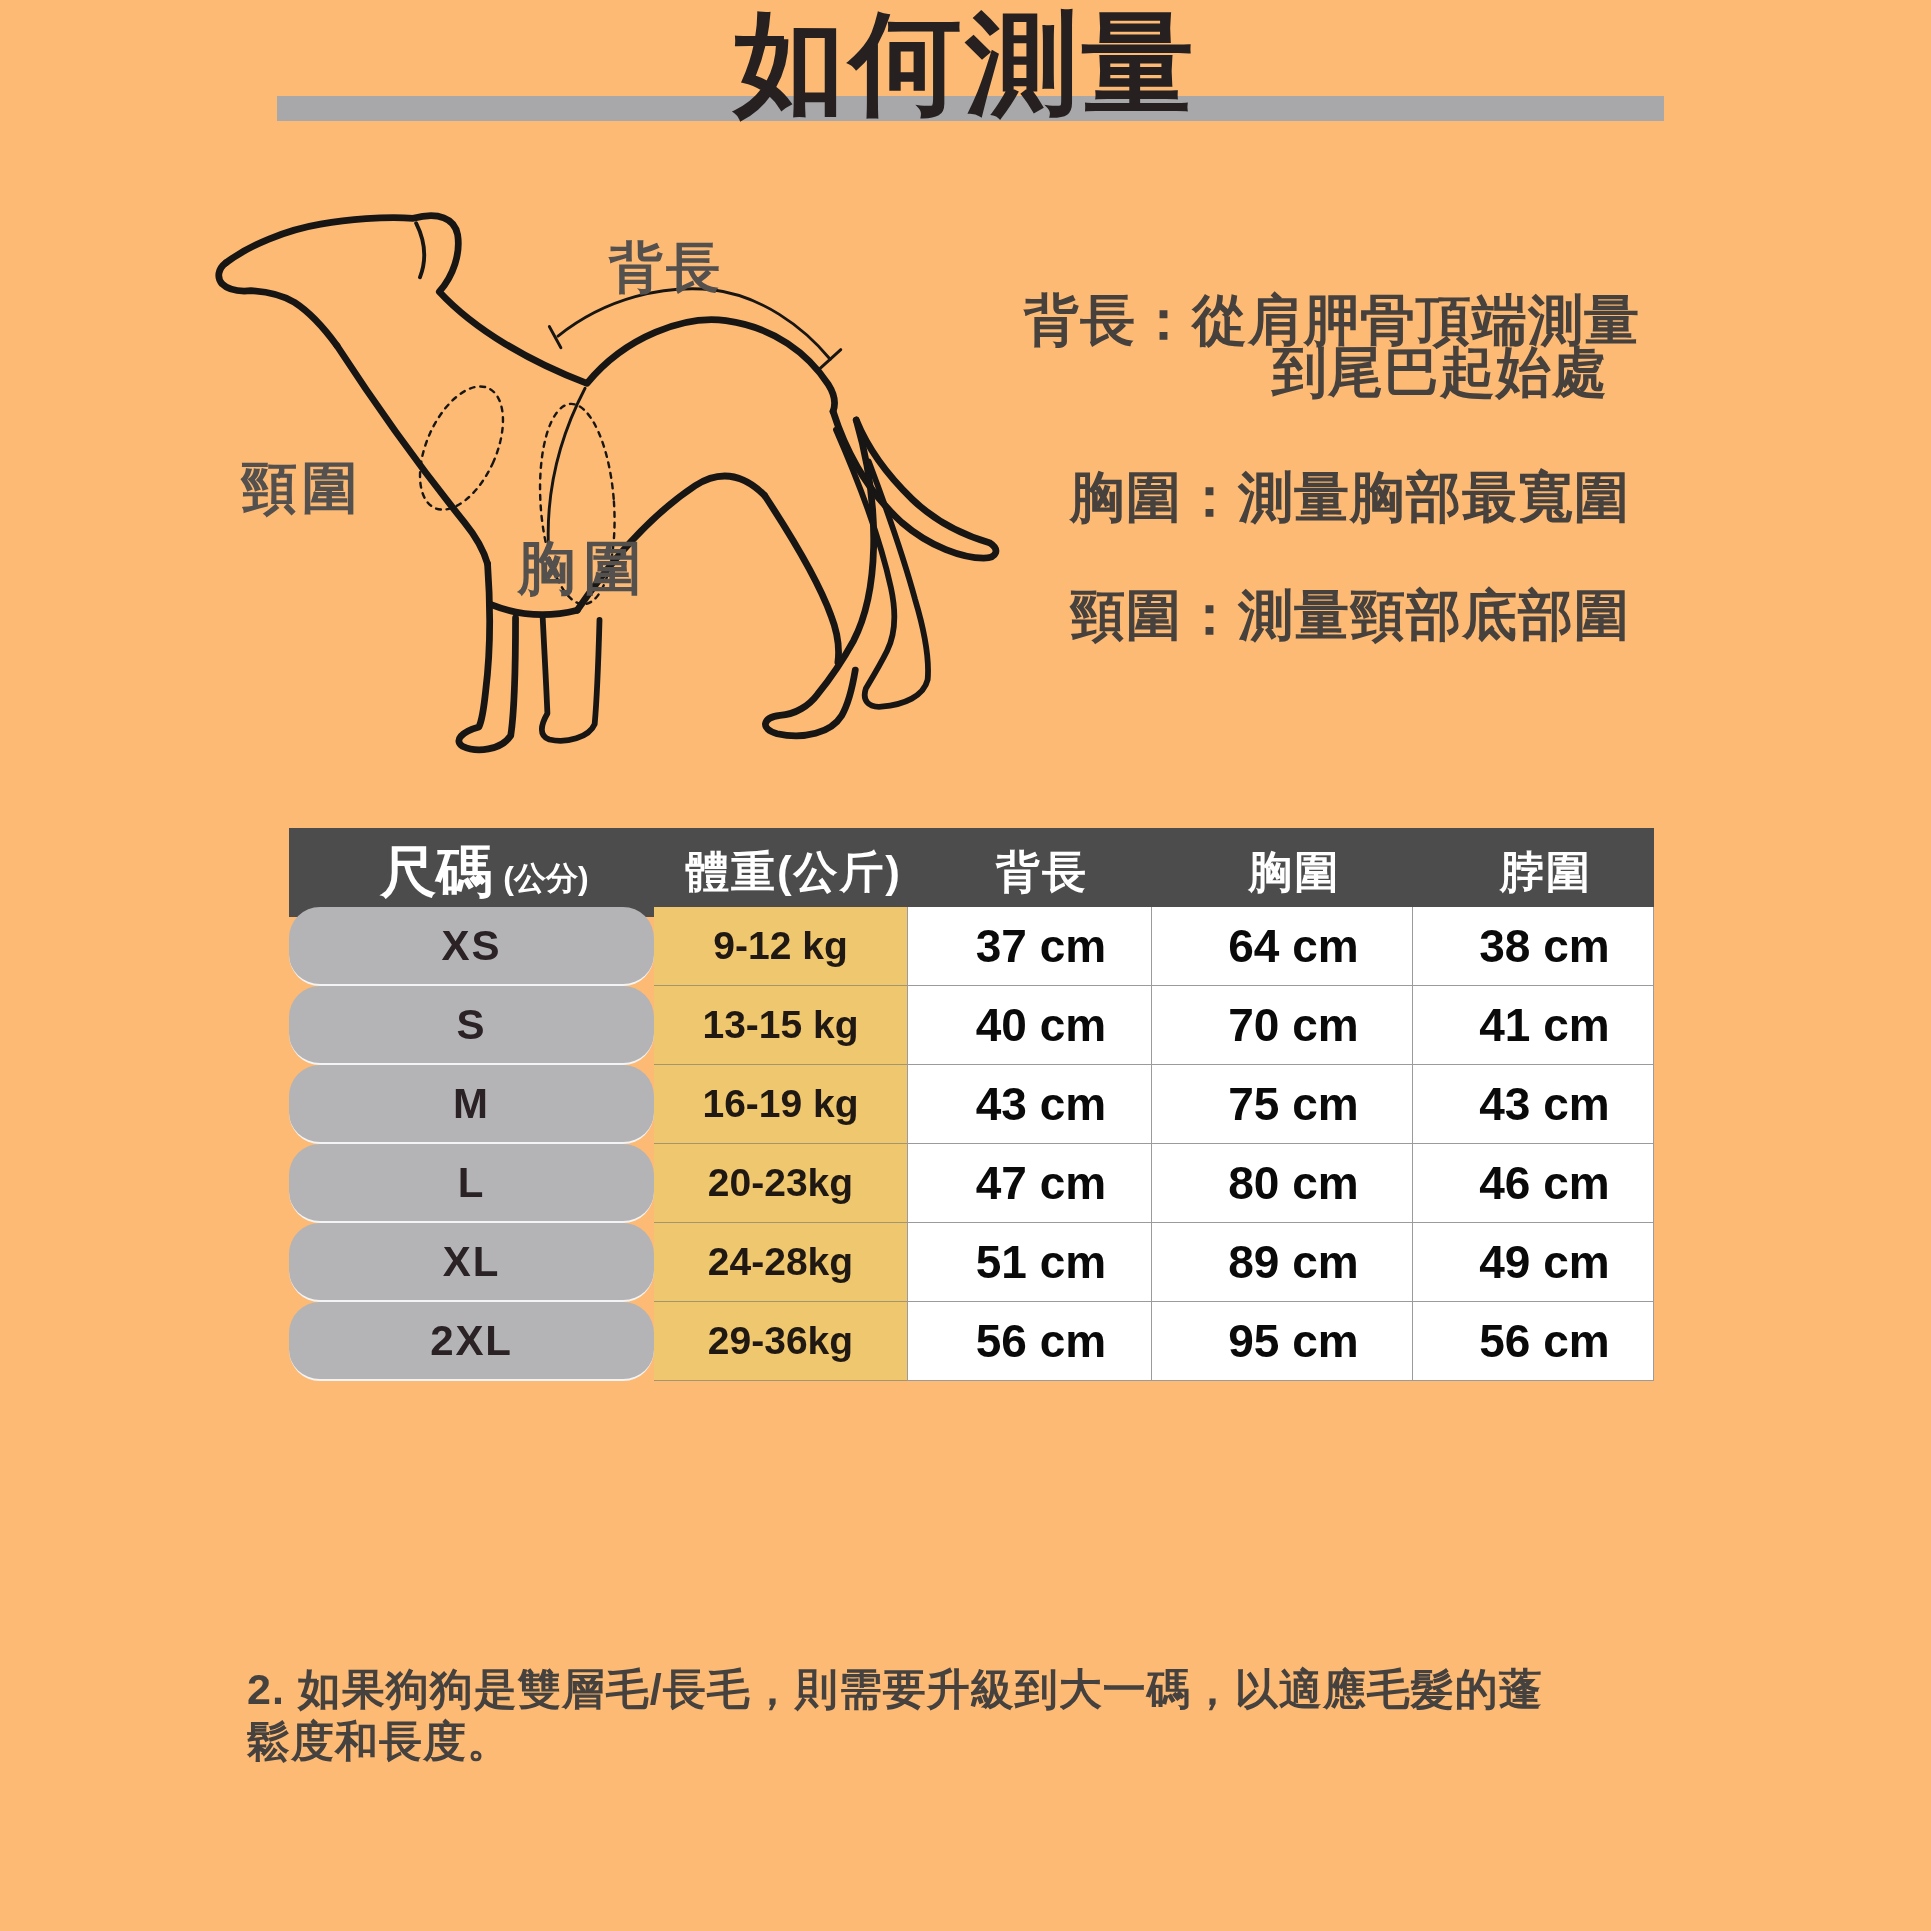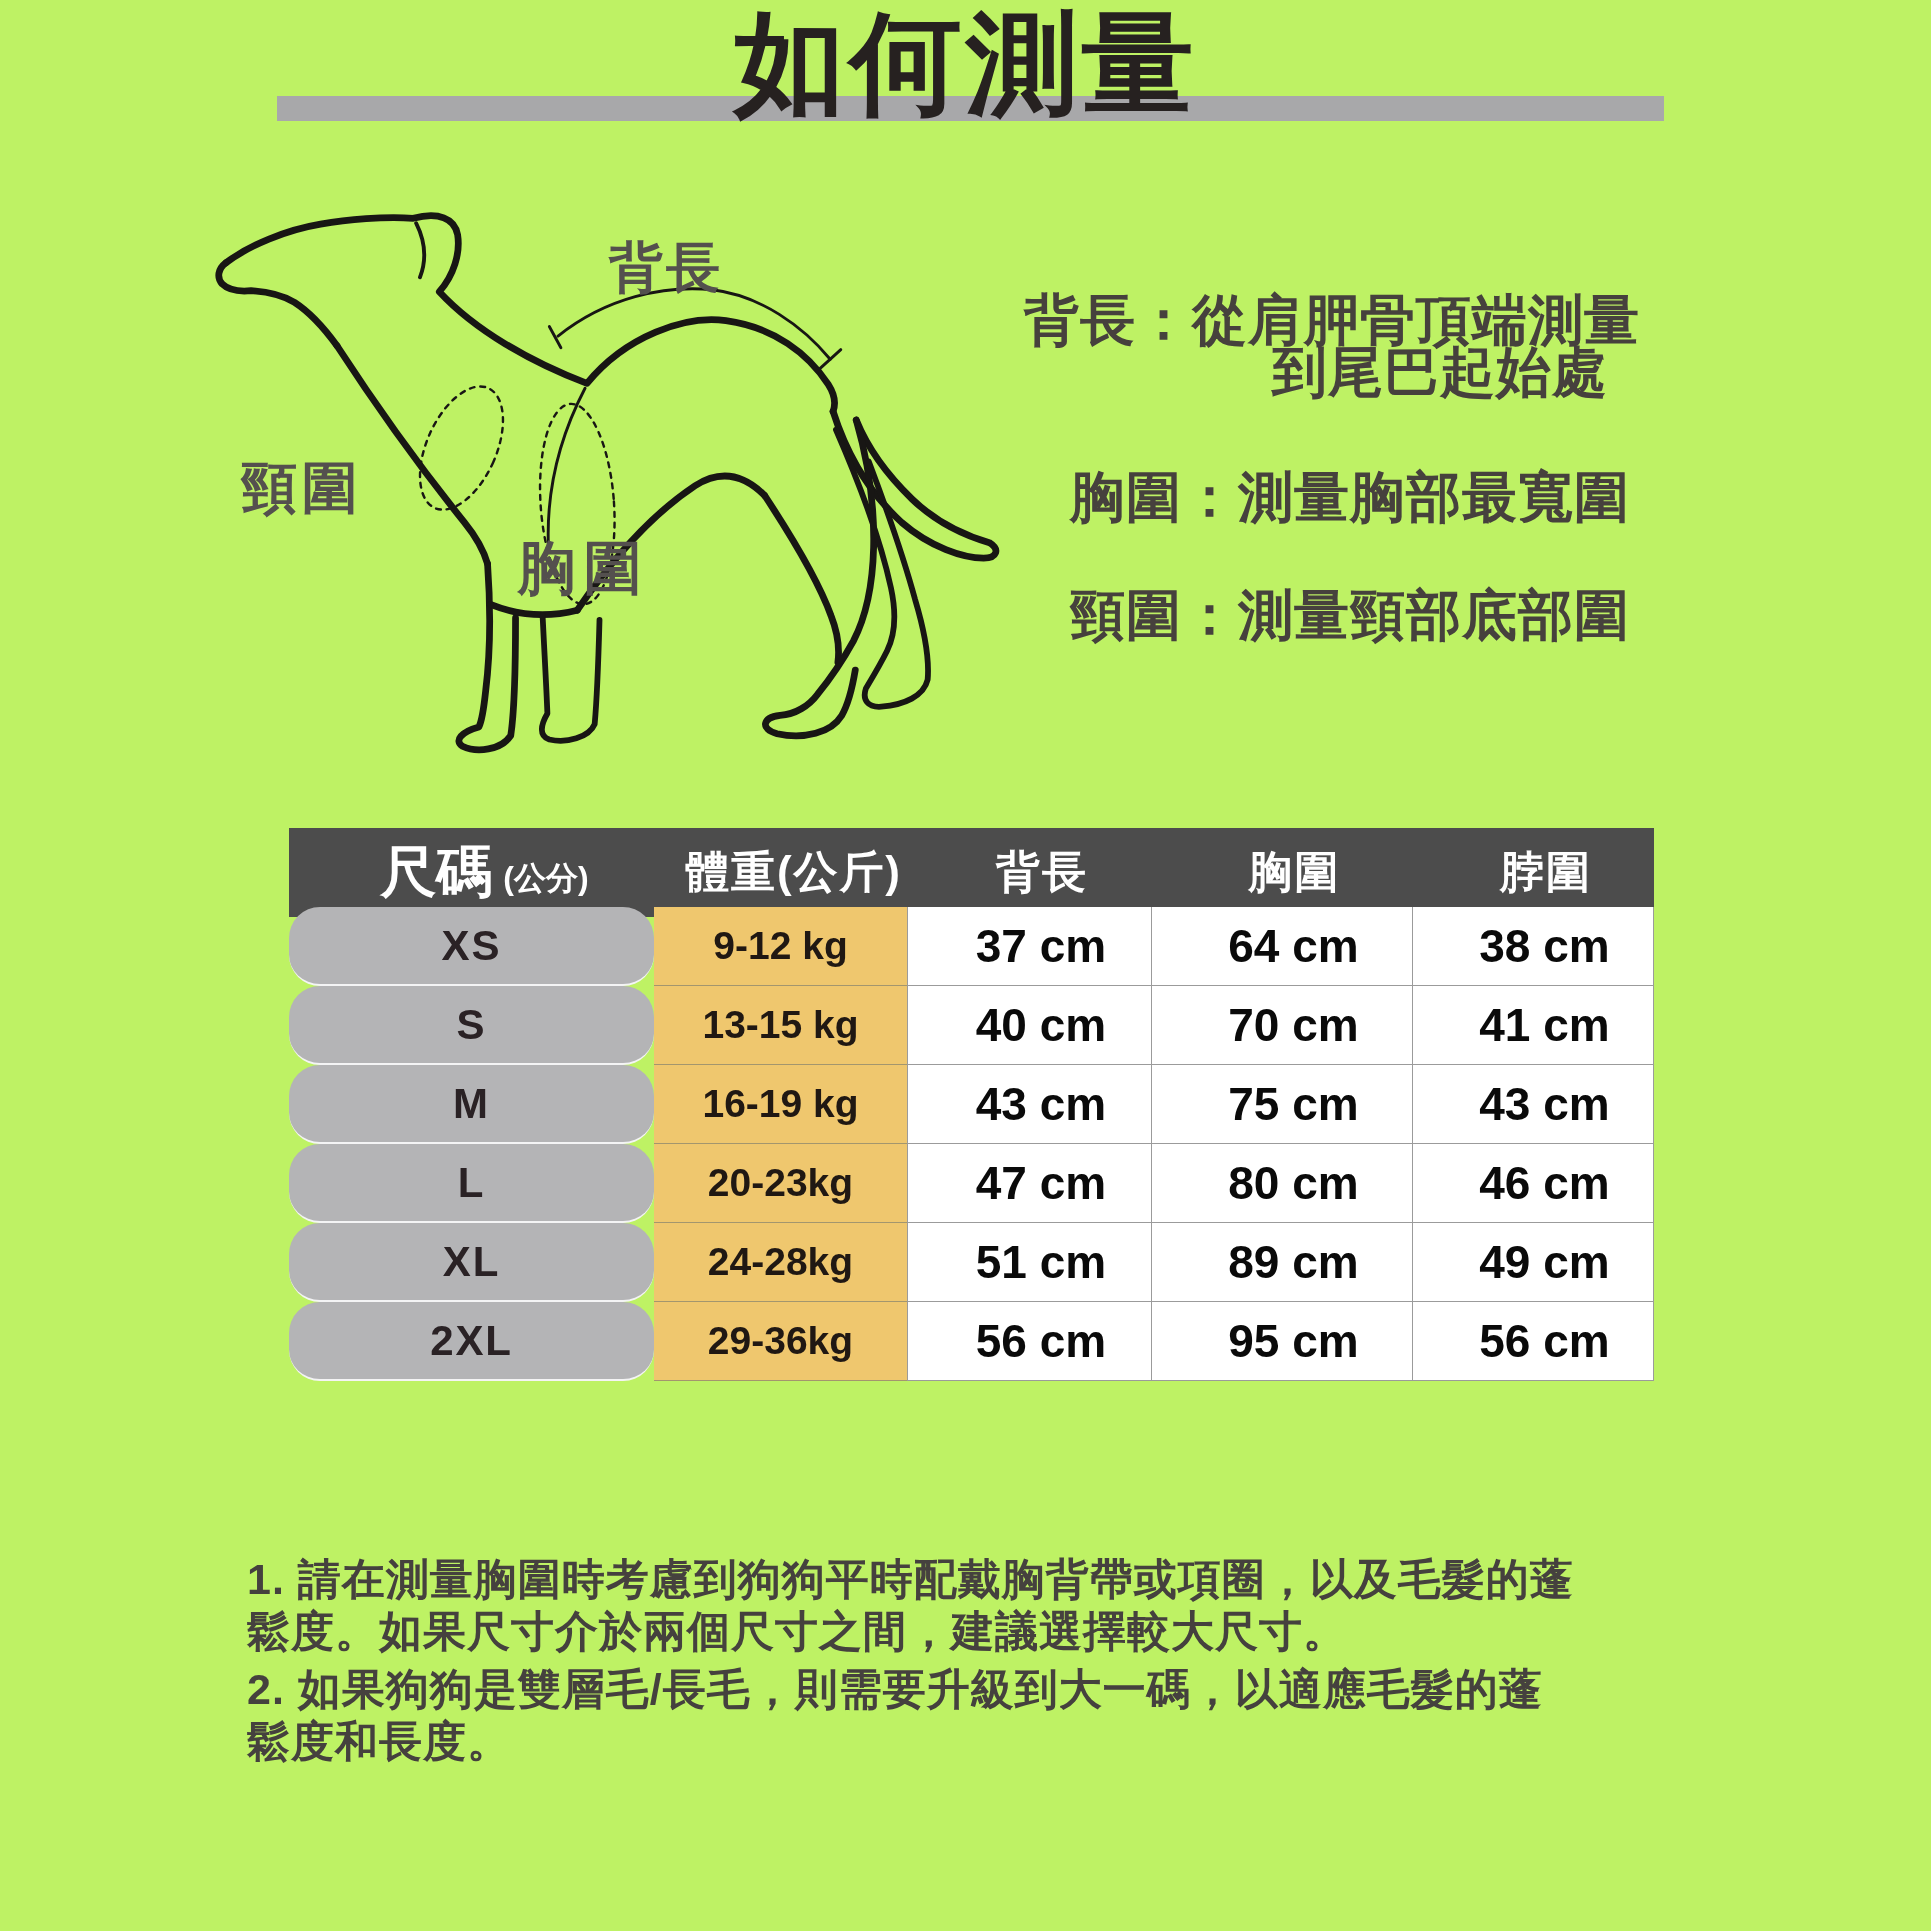--- a/index.html
+++ b/index.html
@@ -1,17 +1,17 @@
 <!DOCTYPE html>
 <html><head>
 <meta charset="utf-8">
 <style>
   html,body{margin:0;padding:0;background:#ffffff;}
   .page{
-    position:relative;width:1931px;height:1931px;background:#bef264;overflow:hidden;
+    position:relative;width:1931px;height:1931px;background:#fdba74;overflow:hidden;
     font-family:"Liberation Sans", sans-serif;
   }
   
   .title-bar{
     position:absolute;left:277px;top:96px;width:1387px;height:25px;
     background:#a8a8aa;
   }
   .page-title{
     position:absolute;left:0;top:5.8px;width:1931px;margin:0;
     text-align:center;font-size:112px;line-height:116px;font-weight:900;
@@ -163,23 +163,19 @@
     <div class="cell col-val val-text">89 cm</div>
     <div class="cell col-val col-last val-text">49 cm</div>
 
     <div class="cell col-size size-text">2XL</div>
     <div class="cell col-weight weight-text">29-36kg</div>
     <div class="cell col-val val-text">56 cm</div>
     <div class="cell col-val val-text">95 cm</div>
     <div class="cell col-val col-last val-text">56 cm</div>
   </div>
 
-  <div class="note note-1">
-    <div>1. 請在測量胸圍時考慮到狗狗平時配戴胸背帶或項圈，以及毛髮的蓬</div>
-    <div>鬆度。如果尺寸介於兩個尺寸之間，建議選擇較大尺寸。</div>
-  </div>
   <div class="note note-2">
     <div>2. 如果狗狗是雙層毛/長毛，則需要升級到大一碼，以適應毛髮的蓬</div>
     <div>鬆度和長度。</div>
   </div>
 
 </div>
 
 
 </body></html>

